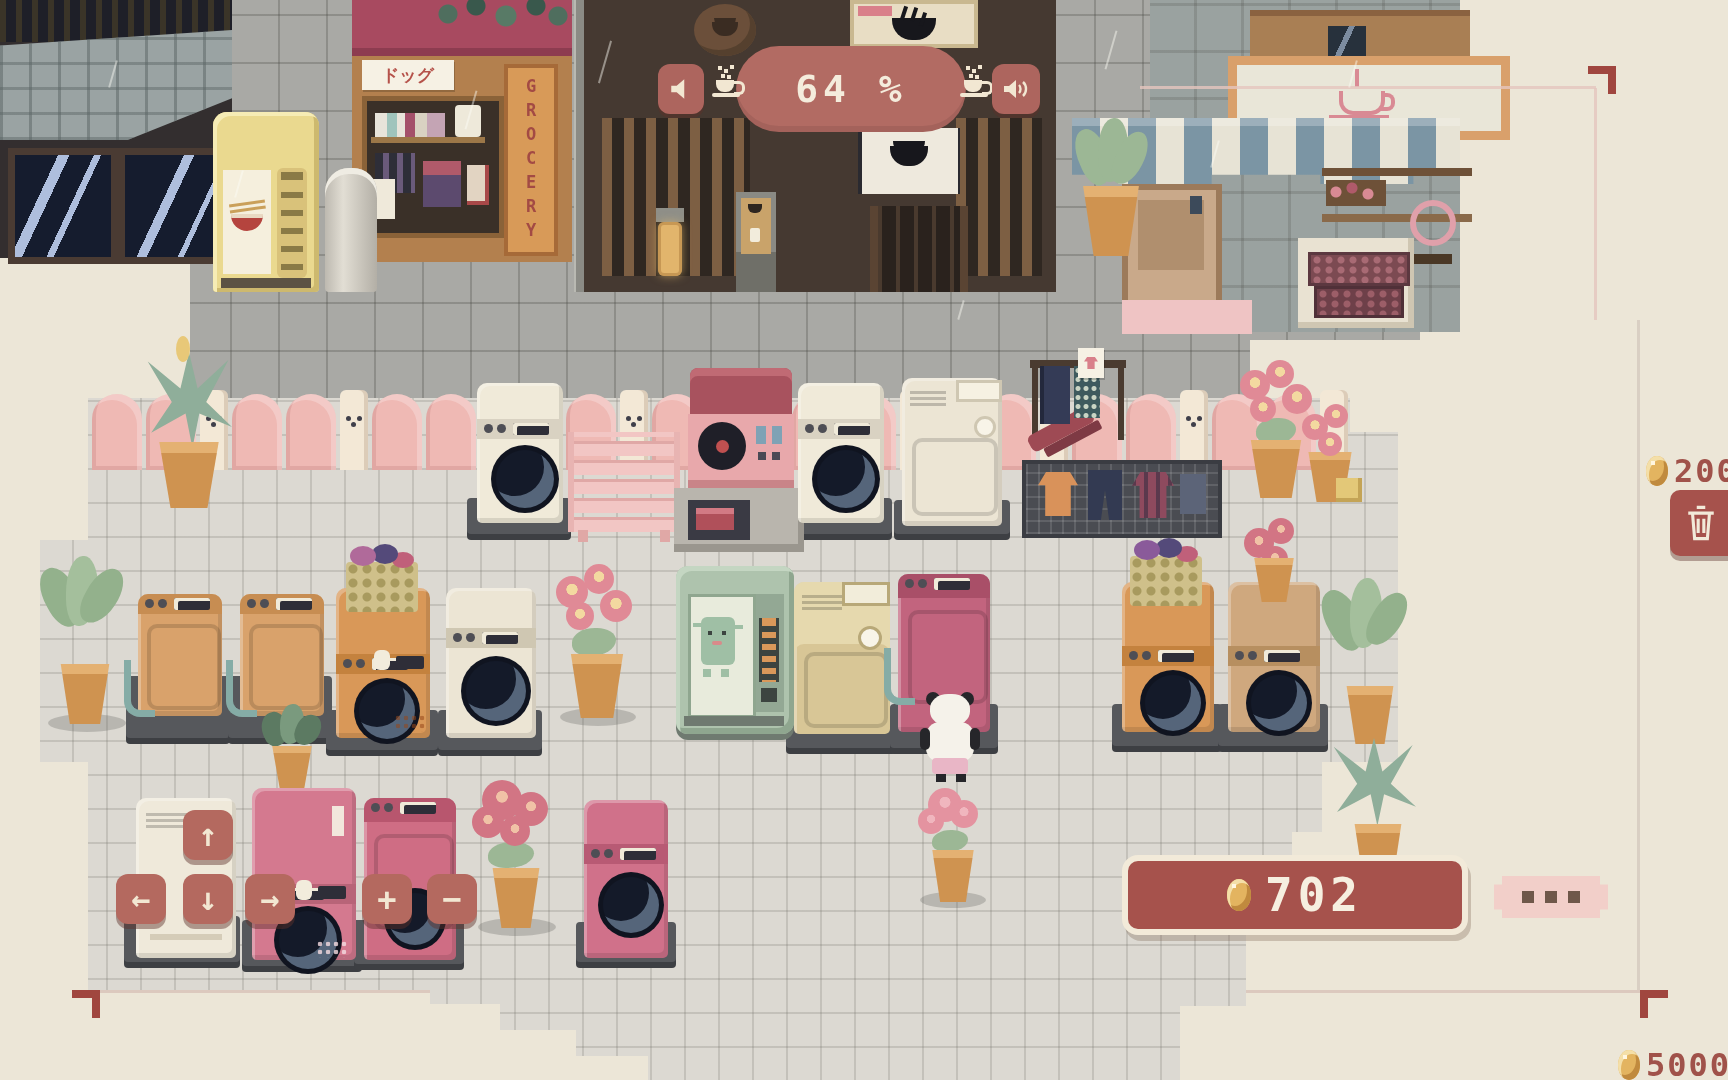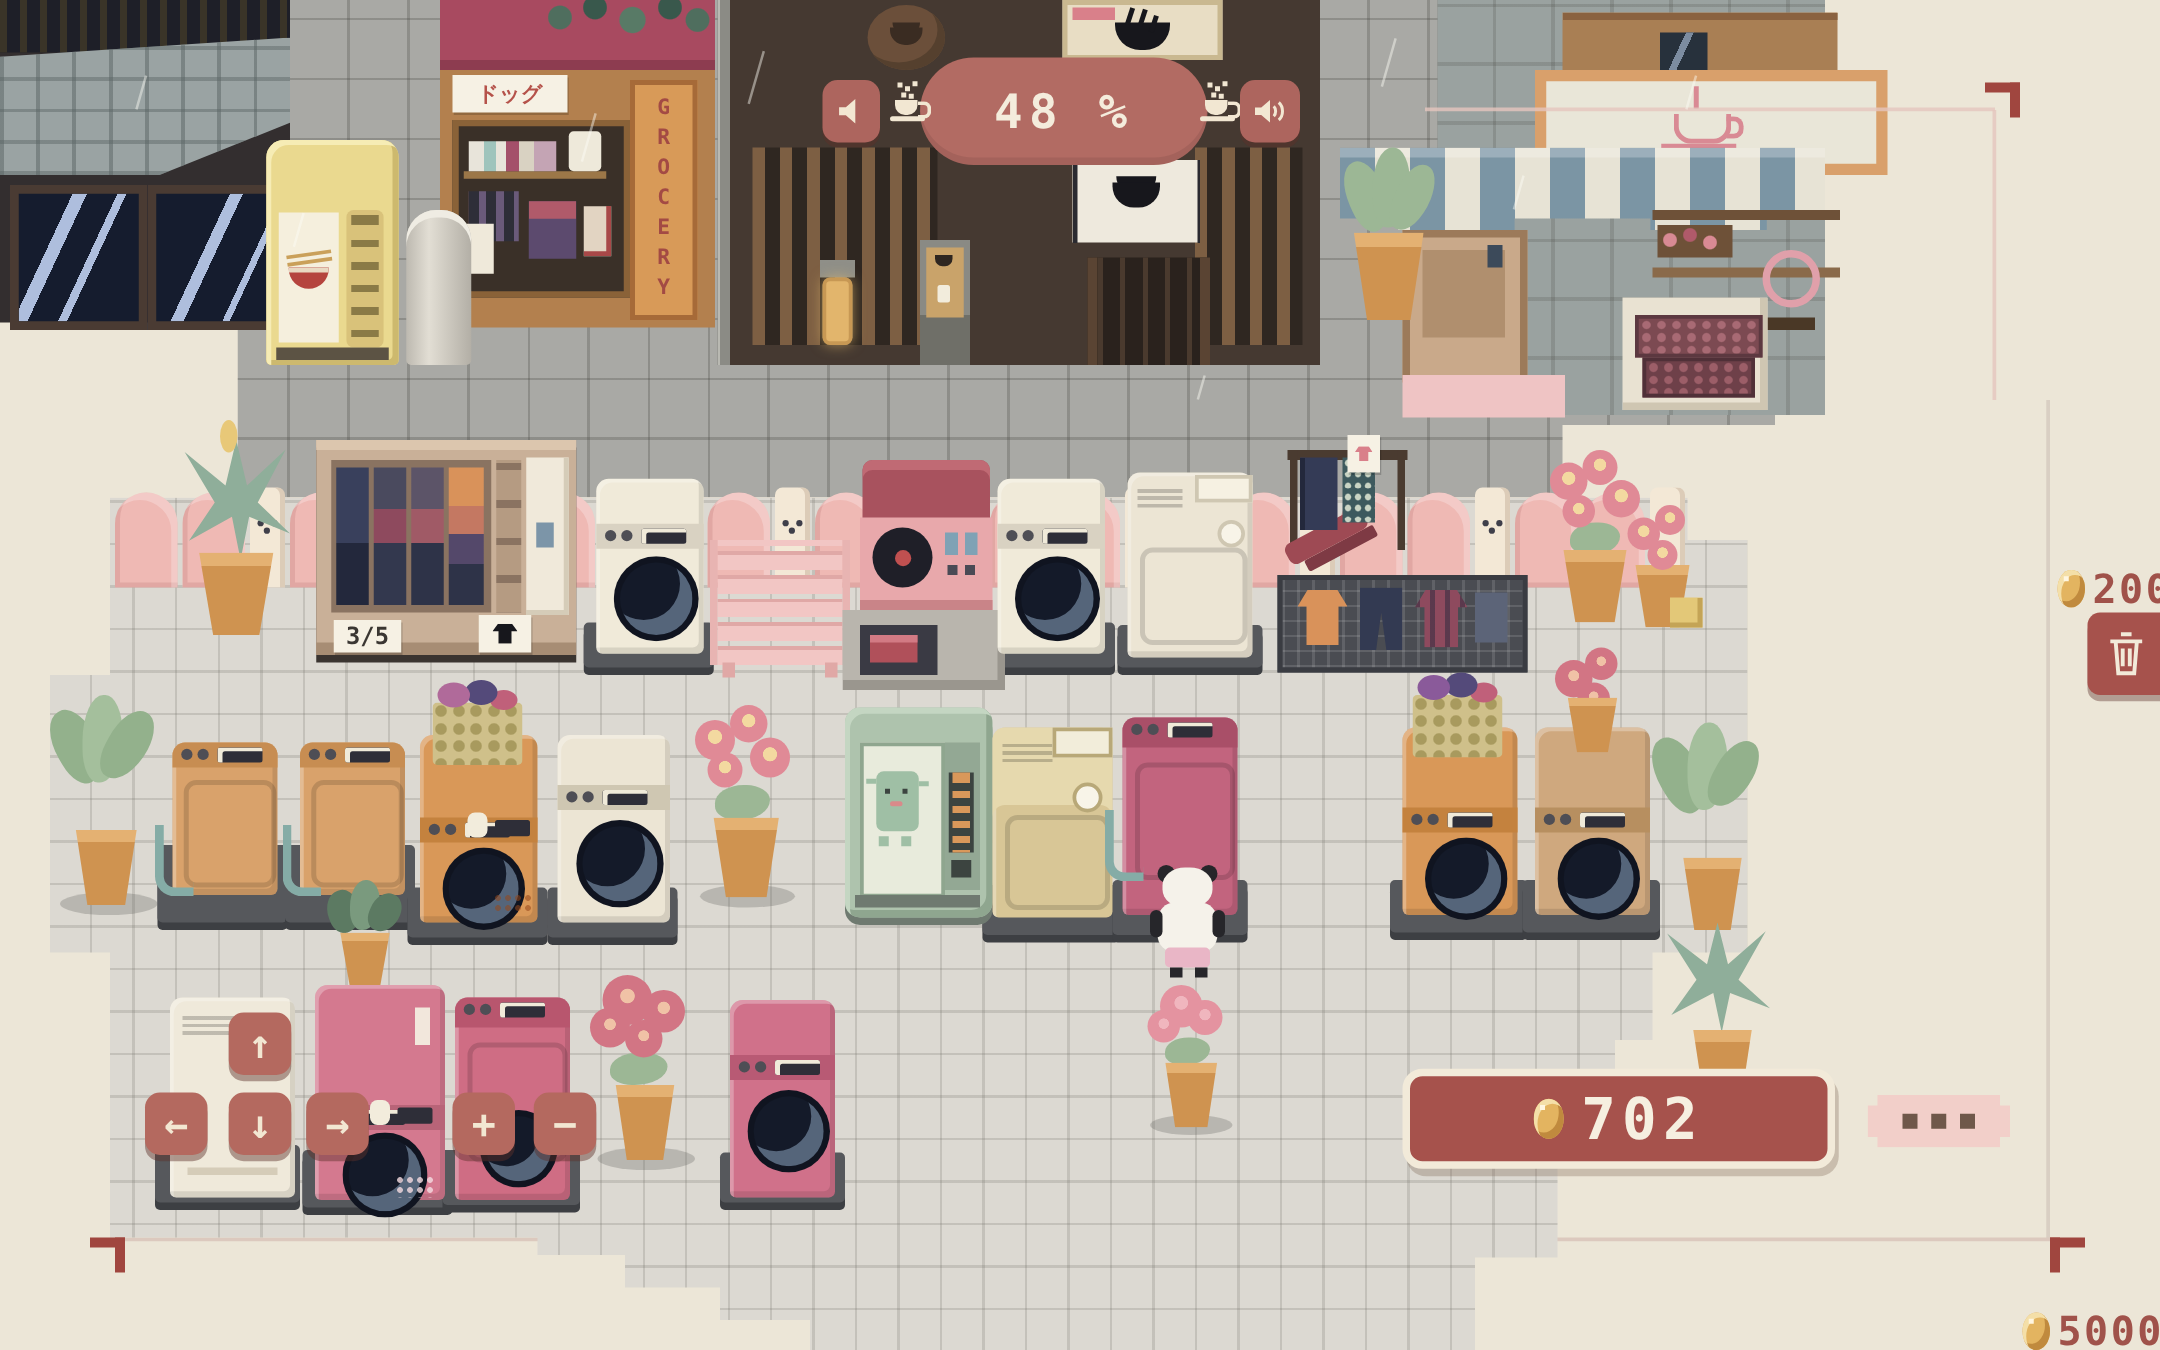--- a/index.html
+++ b/index.html
@@ -190,21 +190,21 @@
         <path d="M3 9h5l7-6v18l-7-6H3z" fill="#f2e7d2"></path>
       </svg>
   </button>
   <div class="cup" style="left:712px;top:64px;">
       <i class="c1"></i>
       <i class="c2"></i>
       <i class="c3"></i>
       <i class="c4"></i>
     </div>
   <div class="pill">
-      <span>48 %</span>
+      <span>64 %</span>
     </div>
   <div class="cup" style="left:960px;top:64px;">
       <i class="c1"></i>
       <i class="c2"></i>
       <i class="c3"></i>
       <i class="c4"></i>
     </div>
   <button class="hudbtn" style="left:992px;top:64px;width:48px;height:50px;">
     <svg width="28" height="26" viewBox="0 0 28 24">
         <path d="M2 9h5l7-6v18l-7-6H2z" fill="#f2e7d2"></path>
@@ -241,38 +241,20 @@
       <div class="farch"></div>
       <div class="fpost"></div>
     </div>
 
   <div>
     <div class="spiky" style="left:146px;top:352px;width:86px;height:96px;background:#8fae9a;"></div>
     <div class="abs" style="left:176px;top:336px;width:14px;height:26px;background:#e8c878;border-radius:50%;z-index:5;"></div>
     <div class="pot" style="left:156px;top:442px;width:66px;height:66px;"></div>
   </div>
 
-  <div class="abs" style="left:253px;top:352px;width:208px;height:172px;background:#c9b098;z-index:4;box-shadow:inset 0 8px 0 #dcc6ae, inset 0 -10px 0 #a78d74, 0 6px 0 #3a3430;">
-    <div class="abs" style="left:12px;top:16px;width:128px;height:122px;background:#8a7361;">
-      <div class="abs" style="left:4px;top:6px;width:26px;height:110px;background:linear-gradient(180deg,#39405c 0 55%,#23283c 55%);"></div>
-      <div class="abs" style="left:34px;top:6px;width:26px;height:110px;background:linear-gradient(180deg,#4a4a5e 0 30%,#8e4a5e 30% 55%,#33384e 55%);"></div>
-      <div class="abs" style="left:64px;top:6px;width:26px;height:110px;background:linear-gradient(180deg,#5c5468 0 30%,#a05a66 30% 55%,#2e3348 55%);"></div>
-      <div class="abs" style="left:94px;top:6px;width:28px;height:110px;background:linear-gradient(180deg,#d9925a 0 28%,#c47862 28% 48%,#54486a 48% 70%,#2e3348 70%);"></div>
-    </div>
-    <div class="abs" style="left:144px;top:16px;width:20px;height:122px;background:repeating-linear-gradient(0deg,#b59b82 0 24px,#8a7361 24px 30px);"></div>
-    <div class="abs" style="left:168px;top:14px;width:34px;height:126px;background:#f0e9da;box-shadow:inset -4px -4px 0 #d5ccb8;">
-      <div style="position:absolute;left:8px;top:52px;width:14px;height:20px;background:#7c95a8;"></div>
-    </div>
-    <div class="tag" style="left:14px;top:144px;width:54px;height:26px;">
-        <span style="color:#3a3632;font-weight:bold;font-size:19px;">3/5</span>
-      </div>
-    <div class="tag" style="left:130px;top:140px;width:42px;height:30px;">
-      <div style="width:20px;height:16px;background:#17171c;clip-path:polygon(22% 0,78% 0,100% 38%,76% 38%,76% 100%,24% 100%,24% 38%,0 38%);"></div>
-    </div>
-  </div>
 
   <div class="wash" style="left:477px;top:383px;width:86px;height:140px;">
     <div class="bd" style="background:#f0ead9;"></div>
     <div class="strip" style="top:36px;background:#d9d2c2;"></div>
     <div class="door" style="left:14px;top:62px;width:58px;height:58px;"></div>
   </div>
   <div class="mat" style="left:467px;top:498px;width:104px;height:36px;"></div>
 
   <div class="abs" style="left:568px;top:432px;width:112px;height:100px;z-index:4;background:repeating-linear-gradient(0deg,#f2c6c4 0 12px,#e0a8a6 12px 15px,transparent 15px 19px);border-left:6px solid #e8b4b2;border-right:6px solid #e8b4b2;box-sizing:border-box;">
     <div style="position:absolute;left:4px;bottom:-10px;width:10px;height:12px;background:#e0a8a6;"></div>

